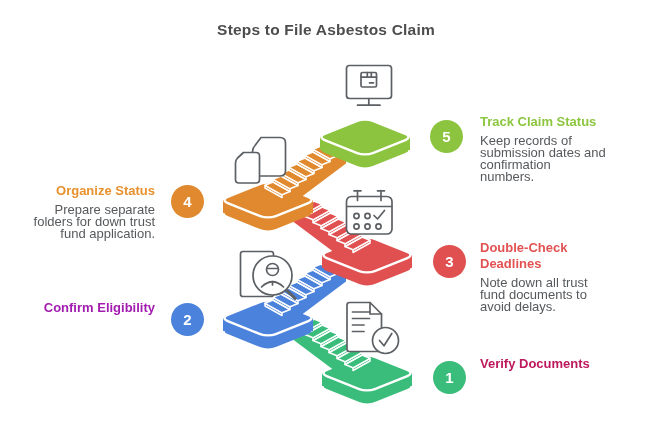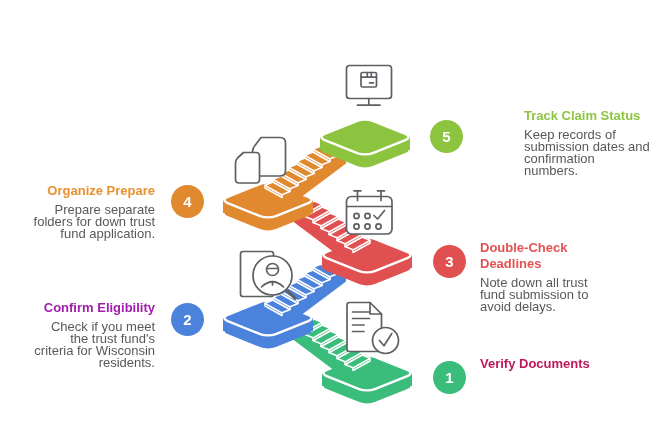--- a/index.html
+++ b/index.html
@@ -11,31 +11,32 @@
   .circle{position:absolute;width:33px;height:33px;border-radius:50%;
           color:#fff;font-size:15px;font-weight:bold;text-align:center;line-height:33px;}
   .step-text{position:absolute;}
   .step-title{font-size:13px;font-weight:bold;line-height:16px;}
   .step-desc{margin-top:5px;font-size:13px;line-height:12px;color:#56595c;}
   #circle5{left:430px;top:120px;}
   #circle3{left:433px;top:245px;}
   #circle1{left:433px;top:361px;}
   #circle4{left:171px;top:185px;}
   #circle2{left:171px;top:303px;}
-  #block5{left:480px;top:108px;width:128px;margin-left:44px;}
+  #block5{left:480px;top:114px;width:128px;}
   #block3{left:480px;top:240px;width:132px;}
   #block1{left:480px;top:356px;width:128px;}
   #block4{right:497px;top:183px;width:122px;text-align:right;}
   #block2{right:497px;top:300px;width:122px;text-align:right;}
 </style>
 </head>
 <body>
 
 <div class="canvas">
 
+  <div class="title">Steps to File Asbestos Claim</div>
 
   <svg id="diagram" viewBox="0 0 652 438" xmlns="http://www.w3.org/2000/svg">
     <g id="stairs-layer">
         <g>
           <g transform="translate(367,386) scale(1,0.4) rotate(45)">
             <rect x="-34" y="-34" width="68" height="68" rx="11" fill="#3abd7b"></rect>
           </g>
           <rect x="322" y="373" width="90" height="13" fill="#3abd7b"></rect>
           <g transform="translate(367,373) scale(1,0.4) rotate(45)">
             <rect x="-34" y="-34" width="68" height="68" rx="11" fill="#3abd7b" stroke="#fff" stroke-width="2.4" vector-effect="non-scaling-stroke"></rect>
@@ -212,28 +213,27 @@
   <div class="circle" id="circle4" style="background: rgb(224, 137, 47);">4</div>
   <div class="circle" id="circle3" style="background: rgb(225, 80, 80);">3</div>
   <div class="circle" id="circle2" style="background: rgb(75, 130, 220);">2</div>
   <div class="circle" id="circle1" style="background: rgb(58, 189, 123);">1</div>
 
   <div class="step-text" id="block5">
     <div class="step-title" style="color: rgb(140, 198, 63);">Track Claim Status</div>
     <div class="step-desc">Keep records of submission dates and confirmation numbers.</div>
   </div>
   <div class="step-text" id="block4">
-    <div class="step-title" style="color: rgb(232, 145, 46);">Organize Prepare</div>
+    <div class="step-title" style="color: rgb(232, 145, 46);">Organize Status</div>
     <div class="step-desc">Prepare separate folders for down trust fund application.</div>
   </div>
   <div class="step-text" id="block3">
     <div class="step-title" style="color: rgb(226, 82, 82);">Double-Check Deadlines</div>
-    <div class="step-desc">Note down all trust fund submission to avoid delays.</div>
+    <div class="step-desc">Note down all trust fund documents to avoid delays.</div>
   </div>
   <div class="step-text" id="block2">
     <div class="step-title" style="color: #a21caf;">Confirm Eligibility</div>
-    <div class="step-desc">Check if you meet the trust fund's criteria for Wisconsin residents.</div>
   </div>
   <div class="step-text" id="block1">
     <div class="step-title" style="color: #be185d;">Verify Documents</div>
   </div>
 
 </div>
 
 </body></html>

